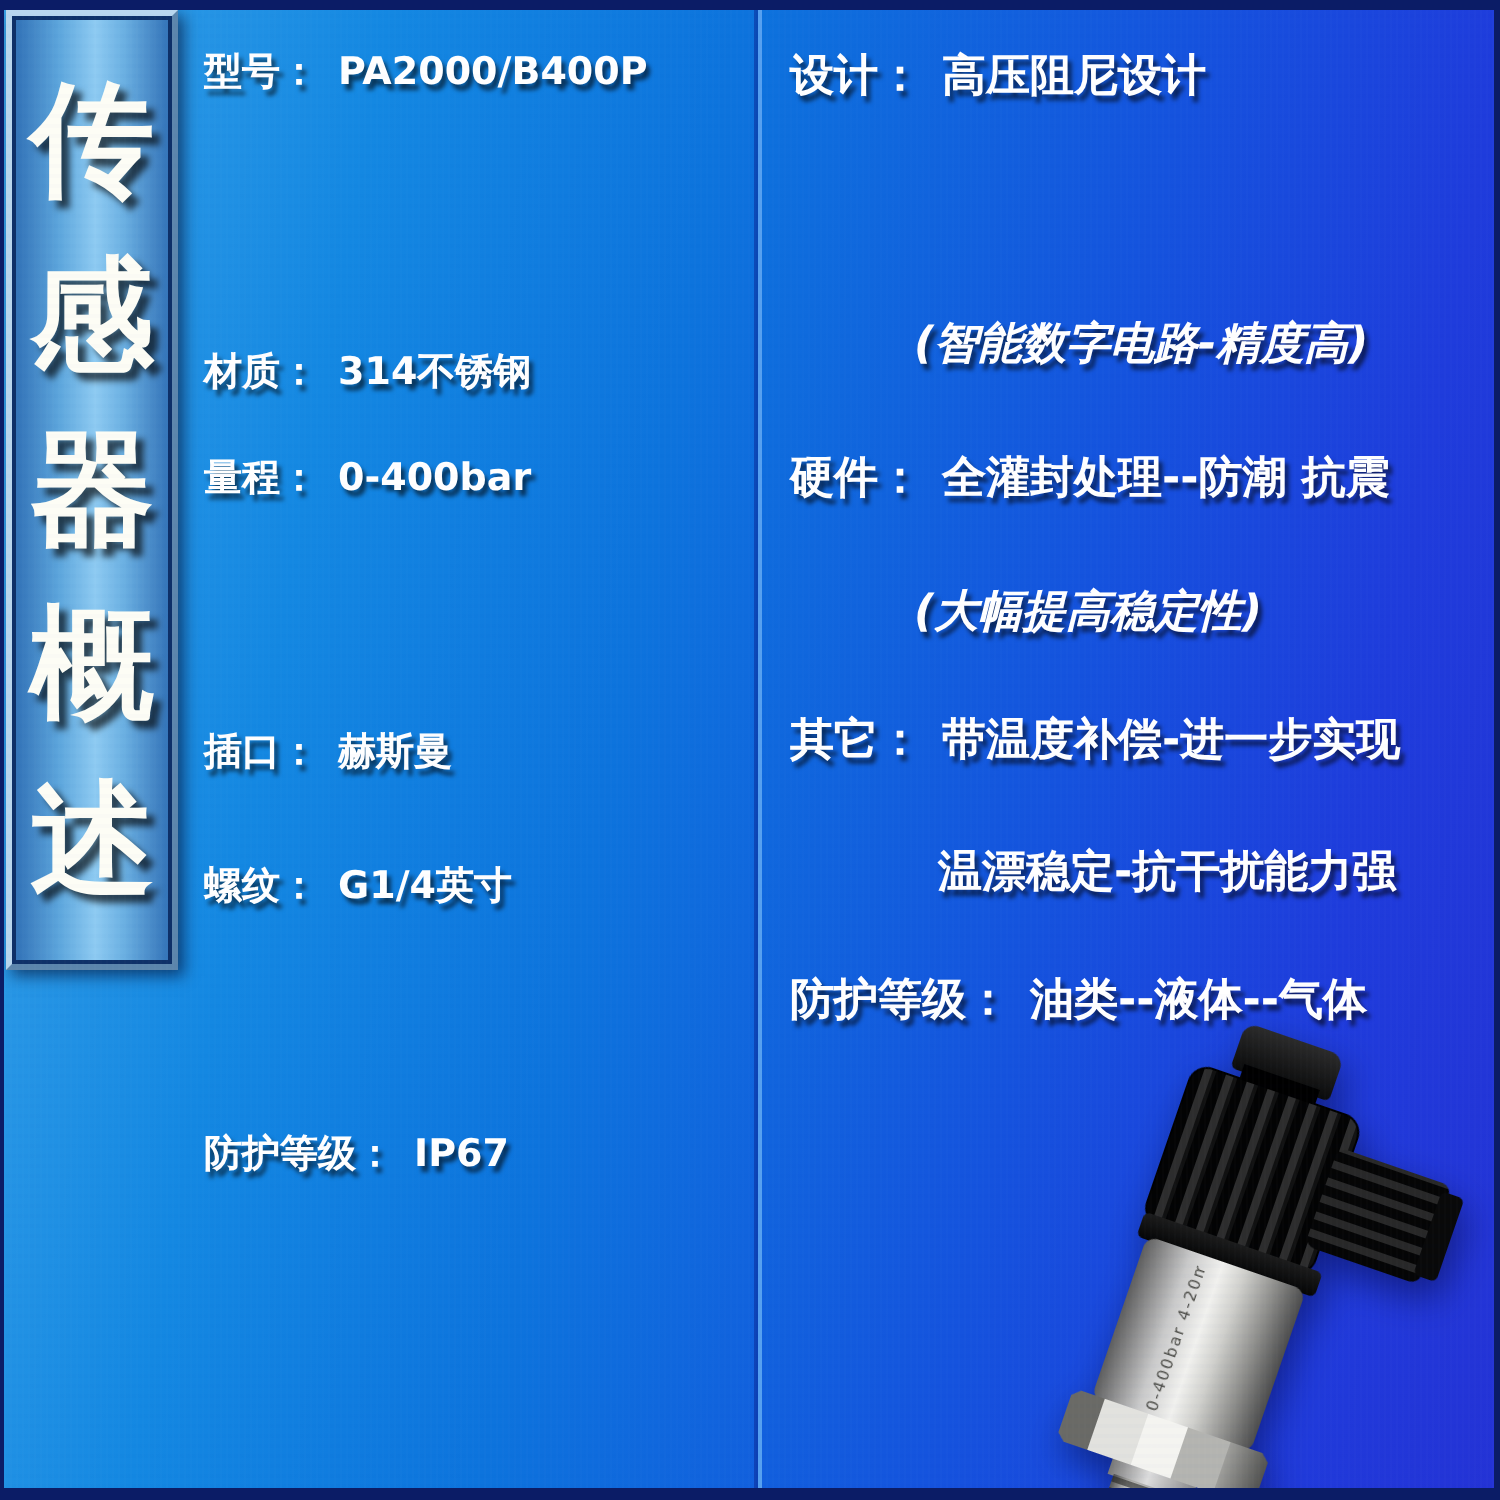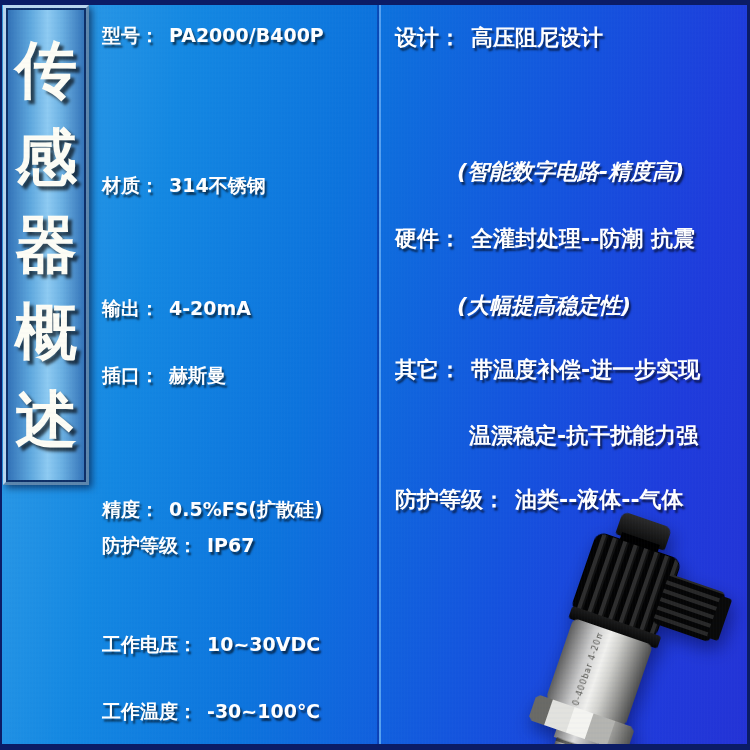--- a/index.html
+++ b/index.html
@@ -106,26 +106,24 @@
     <span class="sidebar-char">器</span>
     <span class="sidebar-char">概</span>
     <span class="sidebar-char">述</span>
   </aside>
 
   <div class="divider"></div>
 
   <section class="specs-column">
     <div class="row" style="top:18px"><span class="lbl">型号：</span><span class="val">PA2000/B400P</span></div>
     <div class="row" style="top:168px"><span class="lbl">材质：</span><span class="val">314不锈钢</span></div>
-    <div class="row" style="top:291px"><span class="lbl">输出：</span><span class="val">4-20mA</span></div>
+    <div class="row" style="top:221px"><span class="lbl">量程：</span><span class="val">0-400bar</span></div>
     <div class="row" style="top:358px"><span class="lbl">插口：</span><span class="val">赫斯曼</span></div>
-    <div class="row" style="top:492px"><span class="lbl">精度：</span><span class="val">0.5%FS(扩散硅)</span></div>
-    <div class="row" style="top:528px"><span class="lbl">防护等级：</span><span class="val">IP67</span></div>
-    <div class="row" style="top:627px"><span class="lbl">工作电压：</span><span class="val">10~30VDC</span></div>
-    <div class="row" style="top:694px"><span class="lbl">工作温度：</span><span class="val">-30~100℃</span></div>
+    <div class="row" style="top:425px"><span class="lbl">螺纹：</span><span class="val">G1/4英寸</span></div>
+    <div class="row" style="top:559px"><span class="lbl">防护等级：</span><span class="val">IP67</span></div>
   </section>
 
   <section class="features-column">
     <div class="row" style="top:18px"><span class="lbl">设计：</span><span class="val">高压阻尼设计</span></div>
     <div class="row indent-a" style="top:152px"><span class="val">(智能数字电路-精度高)</span></div>
     <div class="row" style="top:219px"><span class="lbl">硬件：</span><span class="val">全灌封处理--防潮 抗震</span></div>
     <div class="row indent-a" style="top:286px"><span class="val">(大幅提高稳定性)</span></div>
     <div class="row" style="top:350px"><span class="lbl">其它：</span><span class="val">带温度补偿-进一步实现</span></div>
     <div class="row indent-b" style="top:416px"><span class="val">温漂稳定-抗干扰能力强</span></div>
     <div class="row" style="top:480px"><span class="lbl">防护等级：</span><span class="val">油类--液体--气体</span></div>

